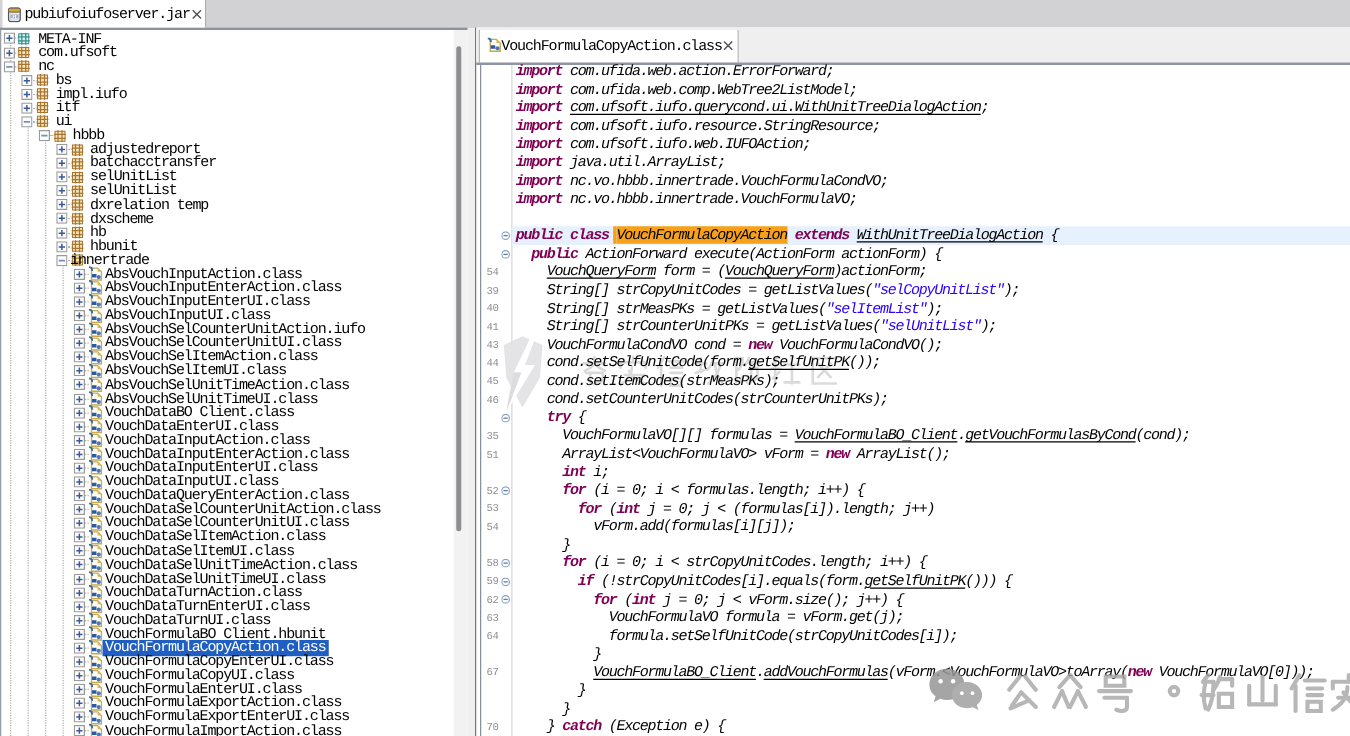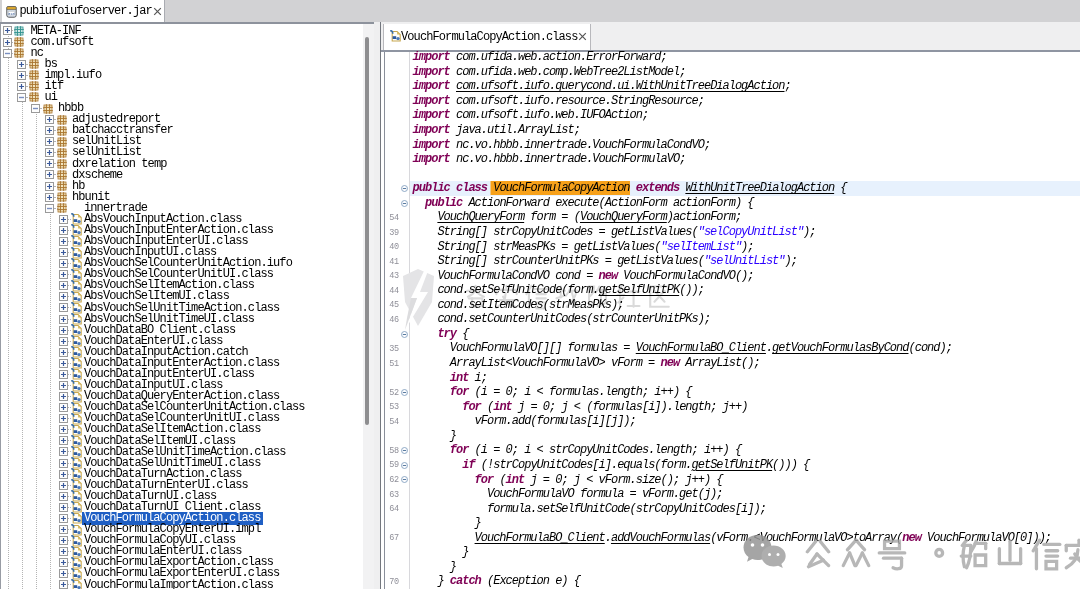--- a/index.html
+++ b/index.html
@@ -198,21 +198,21 @@
 <div class="abs tl" style="left:72.0px;top:190.73999999999998px">hbunit</div>
 <div class="abs hguide" style="left:54.0px;top:207.72px;width:4.0px"></div>
 <svg class="abs" style="left:45.0px;top:203.72px" width="9" height="9" viewBox="0 0 9 9">
     <rect x="0.5" y="0.5" width="8" height="8" fill="#fdfdfd" stroke="#9a9a9a"></rect>
     <path d="M2,4.5 H7" stroke="#7a8fc0" stroke-width="1.4" fill="none"></path>
   </svg>
 <svg class="abs" style="left:57.0px;top:203.22px" width="10" height="10" viewBox="0 0 10 10">
     <rect x="1" y="1" width="8" height="8" fill="#f3e6c0" stroke="#a9752f" stroke-width="0.8"></rect>
     <path d="M3.4,0.2 V9.8 M6.6,0.2 V9.8 M0.2,3.4 H9.8 M0.2,6.6 H9.8" stroke="#a9752f" stroke-width="1.0" fill="none"></path>
   </svg>
-<div class="abs tl" style="left:84px;top:201.82px">innertrade</div>
+<div class="abs tl" style="left:56px;top:201.82px">innertrade</div>
 <div class="abs hguide" style="left:67.5px;top:218.8px;width:3.0px"></div>
 <svg class="abs" style="left:58.5px;top:214.8px" width="9" height="9" viewBox="0 0 9 9">
     <rect x="0.5" y="0.5" width="8" height="8" fill="#fdfdfd" stroke="#9a9a9a"></rect>
     <path d="M4.5,2 V7 M2,4.5 H7" stroke="#3b5a9b" stroke-width="1.2" fill="none"></path>
   </svg>
 <svg class="abs" style="left:69.5px;top:213.3px" width="12" height="12" viewBox="0 0 12 12">
     <path d="M3.2,1.5 h4.9 l3.1,3.1 v6.4 h-8 z" fill="#fffef8" stroke="#c8a850" stroke-width="1.1"></path>
     <path d="M8.1,1.5 l2.9,2.9 h-2.9 z" fill="#d8b858"></path>
     <path d="M1.2,0.6 c2,0.1 2.6,1.2 2.5,3.1" stroke="#3a6ea5" stroke-width="1.6" fill="none"></path>
     <rect x="3.6" y="6.2" width="3.6" height="2.8" fill="#2c5aa0"></rect>
@@ -367,21 +367,21 @@
     <rect x="0.5" y="0.5" width="8" height="8" fill="#fdfdfd" stroke="#9a9a9a"></rect>
     <path d="M4.5,2 V7 M2,4.5 H7" stroke="#3b5a9b" stroke-width="1.2" fill="none"></path>
   </svg>
 <svg class="abs" style="left:69.5px;top:346.26px" width="12" height="12" viewBox="0 0 12 12">
     <path d="M3.2,1.5 h4.9 l3.1,3.1 v6.4 h-8 z" fill="#fffef8" stroke="#c8a850" stroke-width="1.1"></path>
     <path d="M8.1,1.5 l2.9,2.9 h-2.9 z" fill="#d8b858"></path>
     <path d="M1.2,0.6 c2,0.1 2.6,1.2 2.5,3.1" stroke="#3a6ea5" stroke-width="1.6" fill="none"></path>
     <rect x="3.6" y="6.2" width="3.6" height="2.8" fill="#2c5aa0"></rect>
     <circle cx="9" cy="8.6" r="1.7" fill="#4a78b8"></circle>
   </svg>
-<div class="abs tl" style="left:84.0px;top:345.86px">VouchDataInputAction.catch</div>
+<div class="abs tl" style="left:84.0px;top:345.86px">VouchDataInputAction.class</div>
 <div class="abs hguide" style="left:67.5px;top:362.84px;width:3.0px"></div>
 <svg class="abs" style="left:58.5px;top:358.84px" width="9" height="9" viewBox="0 0 9 9">
     <rect x="0.5" y="0.5" width="8" height="8" fill="#fdfdfd" stroke="#9a9a9a"></rect>
     <path d="M4.5,2 V7 M2,4.5 H7" stroke="#3b5a9b" stroke-width="1.2" fill="none"></path>
   </svg>
 <svg class="abs" style="left:69.5px;top:357.34px" width="12" height="12" viewBox="0 0 12 12">
     <path d="M3.2,1.5 h4.9 l3.1,3.1 v6.4 h-8 z" fill="#fffef8" stroke="#c8a850" stroke-width="1.1"></path>
     <path d="M8.1,1.5 l2.9,2.9 h-2.9 z" fill="#d8b858"></path>
     <path d="M1.2,0.6 c2,0.1 2.6,1.2 2.5,3.1" stroke="#3a6ea5" stroke-width="1.6" fill="none"></path>
     <rect x="3.6" y="6.2" width="3.6" height="2.8" fill="#2c5aa0"></rect>
@@ -549,21 +549,21 @@
     <rect x="0.5" y="0.5" width="8" height="8" fill="#fdfdfd" stroke="#9a9a9a"></rect>
     <path d="M4.5,2 V7 M2,4.5 H7" stroke="#3b5a9b" stroke-width="1.2" fill="none"></path>
   </svg>
 <svg class="abs" style="left:69.5px;top:501.38px" width="12" height="12" viewBox="0 0 12 12">
     <path d="M3.2,1.5 h4.9 l3.1,3.1 v6.4 h-8 z" fill="#fffef8" stroke="#c8a850" stroke-width="1.1"></path>
     <path d="M8.1,1.5 l2.9,2.9 h-2.9 z" fill="#d8b858"></path>
     <path d="M1.2,0.6 c2,0.1 2.6,1.2 2.5,3.1" stroke="#3a6ea5" stroke-width="1.6" fill="none"></path>
     <rect x="3.6" y="6.2" width="3.6" height="2.8" fill="#2c5aa0"></rect>
     <circle cx="9" cy="8.6" r="1.7" fill="#4a78b8"></circle>
   </svg>
-<div class="abs tl" style="left:84.0px;top:500.98px">VouchDataTurnUI Client.class</div>
+<div class="abs tl" style="left:84.0px;top:500.98px">VouchFormulaBO Client.hbunit</div>
 <div class="abs hguide" style="left:67.5px;top:517.9599999999999px;width:3.0px"></div>
 <svg class="abs" style="left:58.5px;top:513.9599999999999px" width="9" height="9" viewBox="0 0 9 9">
     <rect x="0.5" y="0.5" width="8" height="8" fill="#fdfdfd" stroke="#9a9a9a"></rect>
     <path d="M4.5,2 V7 M2,4.5 H7" stroke="#3b5a9b" stroke-width="1.2" fill="none"></path>
   </svg>
 <svg class="abs" style="left:69.5px;top:512.4599999999999px" width="12" height="12" viewBox="0 0 12 12">
     <path d="M3.2,1.5 h4.9 l3.1,3.1 v6.4 h-8 z" fill="#fffef8" stroke="#c8a850" stroke-width="1.1"></path>
     <path d="M8.1,1.5 l2.9,2.9 h-2.9 z" fill="#d8b858"></path>
     <path d="M1.2,0.6 c2,0.1 2.6,1.2 2.5,3.1" stroke="#3a6ea5" stroke-width="1.6" fill="none"></path>
     <rect x="3.6" y="6.2" width="3.6" height="2.8" fill="#2c5aa0"></rect>
@@ -576,21 +576,21 @@
     <rect x="0.5" y="0.5" width="8" height="8" fill="#fdfdfd" stroke="#9a9a9a"></rect>
     <path d="M4.5,2 V7 M2,4.5 H7" stroke="#3b5a9b" stroke-width="1.2" fill="none"></path>
   </svg>
 <svg class="abs" style="left:69.5px;top:523.54px" width="12" height="12" viewBox="0 0 12 12">
     <path d="M3.2,1.5 h4.9 l3.1,3.1 v6.4 h-8 z" fill="#fffef8" stroke="#c8a850" stroke-width="1.1"></path>
     <path d="M8.1,1.5 l2.9,2.9 h-2.9 z" fill="#d8b858"></path>
     <path d="M1.2,0.6 c2,0.1 2.6,1.2 2.5,3.1" stroke="#3a6ea5" stroke-width="1.6" fill="none"></path>
     <rect x="3.6" y="6.2" width="3.6" height="2.8" fill="#2c5aa0"></rect>
     <circle cx="9" cy="8.6" r="1.7" fill="#4a78b8"></circle>
   </svg>
-<div class="abs tl" style="left:84.0px;top:523.14px">VouchFormulaCopyEnterUI.impl</div>
+<div class="abs tl" style="left:84.0px;top:523.14px">VouchFormulaCopyEnterUI.class</div>
 <div class="abs hguide" style="left:67.5px;top:540.12px;width:3.0px"></div>
 <svg class="abs" style="left:58.5px;top:536.12px" width="9" height="9" viewBox="0 0 9 9">
     <rect x="0.5" y="0.5" width="8" height="8" fill="#fdfdfd" stroke="#9a9a9a"></rect>
     <path d="M4.5,2 V7 M2,4.5 H7" stroke="#3b5a9b" stroke-width="1.2" fill="none"></path>
   </svg>
 <svg class="abs" style="left:69.5px;top:534.62px" width="12" height="12" viewBox="0 0 12 12">
     <path d="M3.2,1.5 h4.9 l3.1,3.1 v6.4 h-8 z" fill="#fffef8" stroke="#c8a850" stroke-width="1.1"></path>
     <path d="M8.1,1.5 l2.9,2.9 h-2.9 z" fill="#d8b858"></path>
     <path d="M1.2,0.6 c2,0.1 2.6,1.2 2.5,3.1" stroke="#3a6ea5" stroke-width="1.6" fill="none"></path>
     <rect x="3.6" y="6.2" width="3.6" height="2.8" fill="#2c5aa0"></rect>

